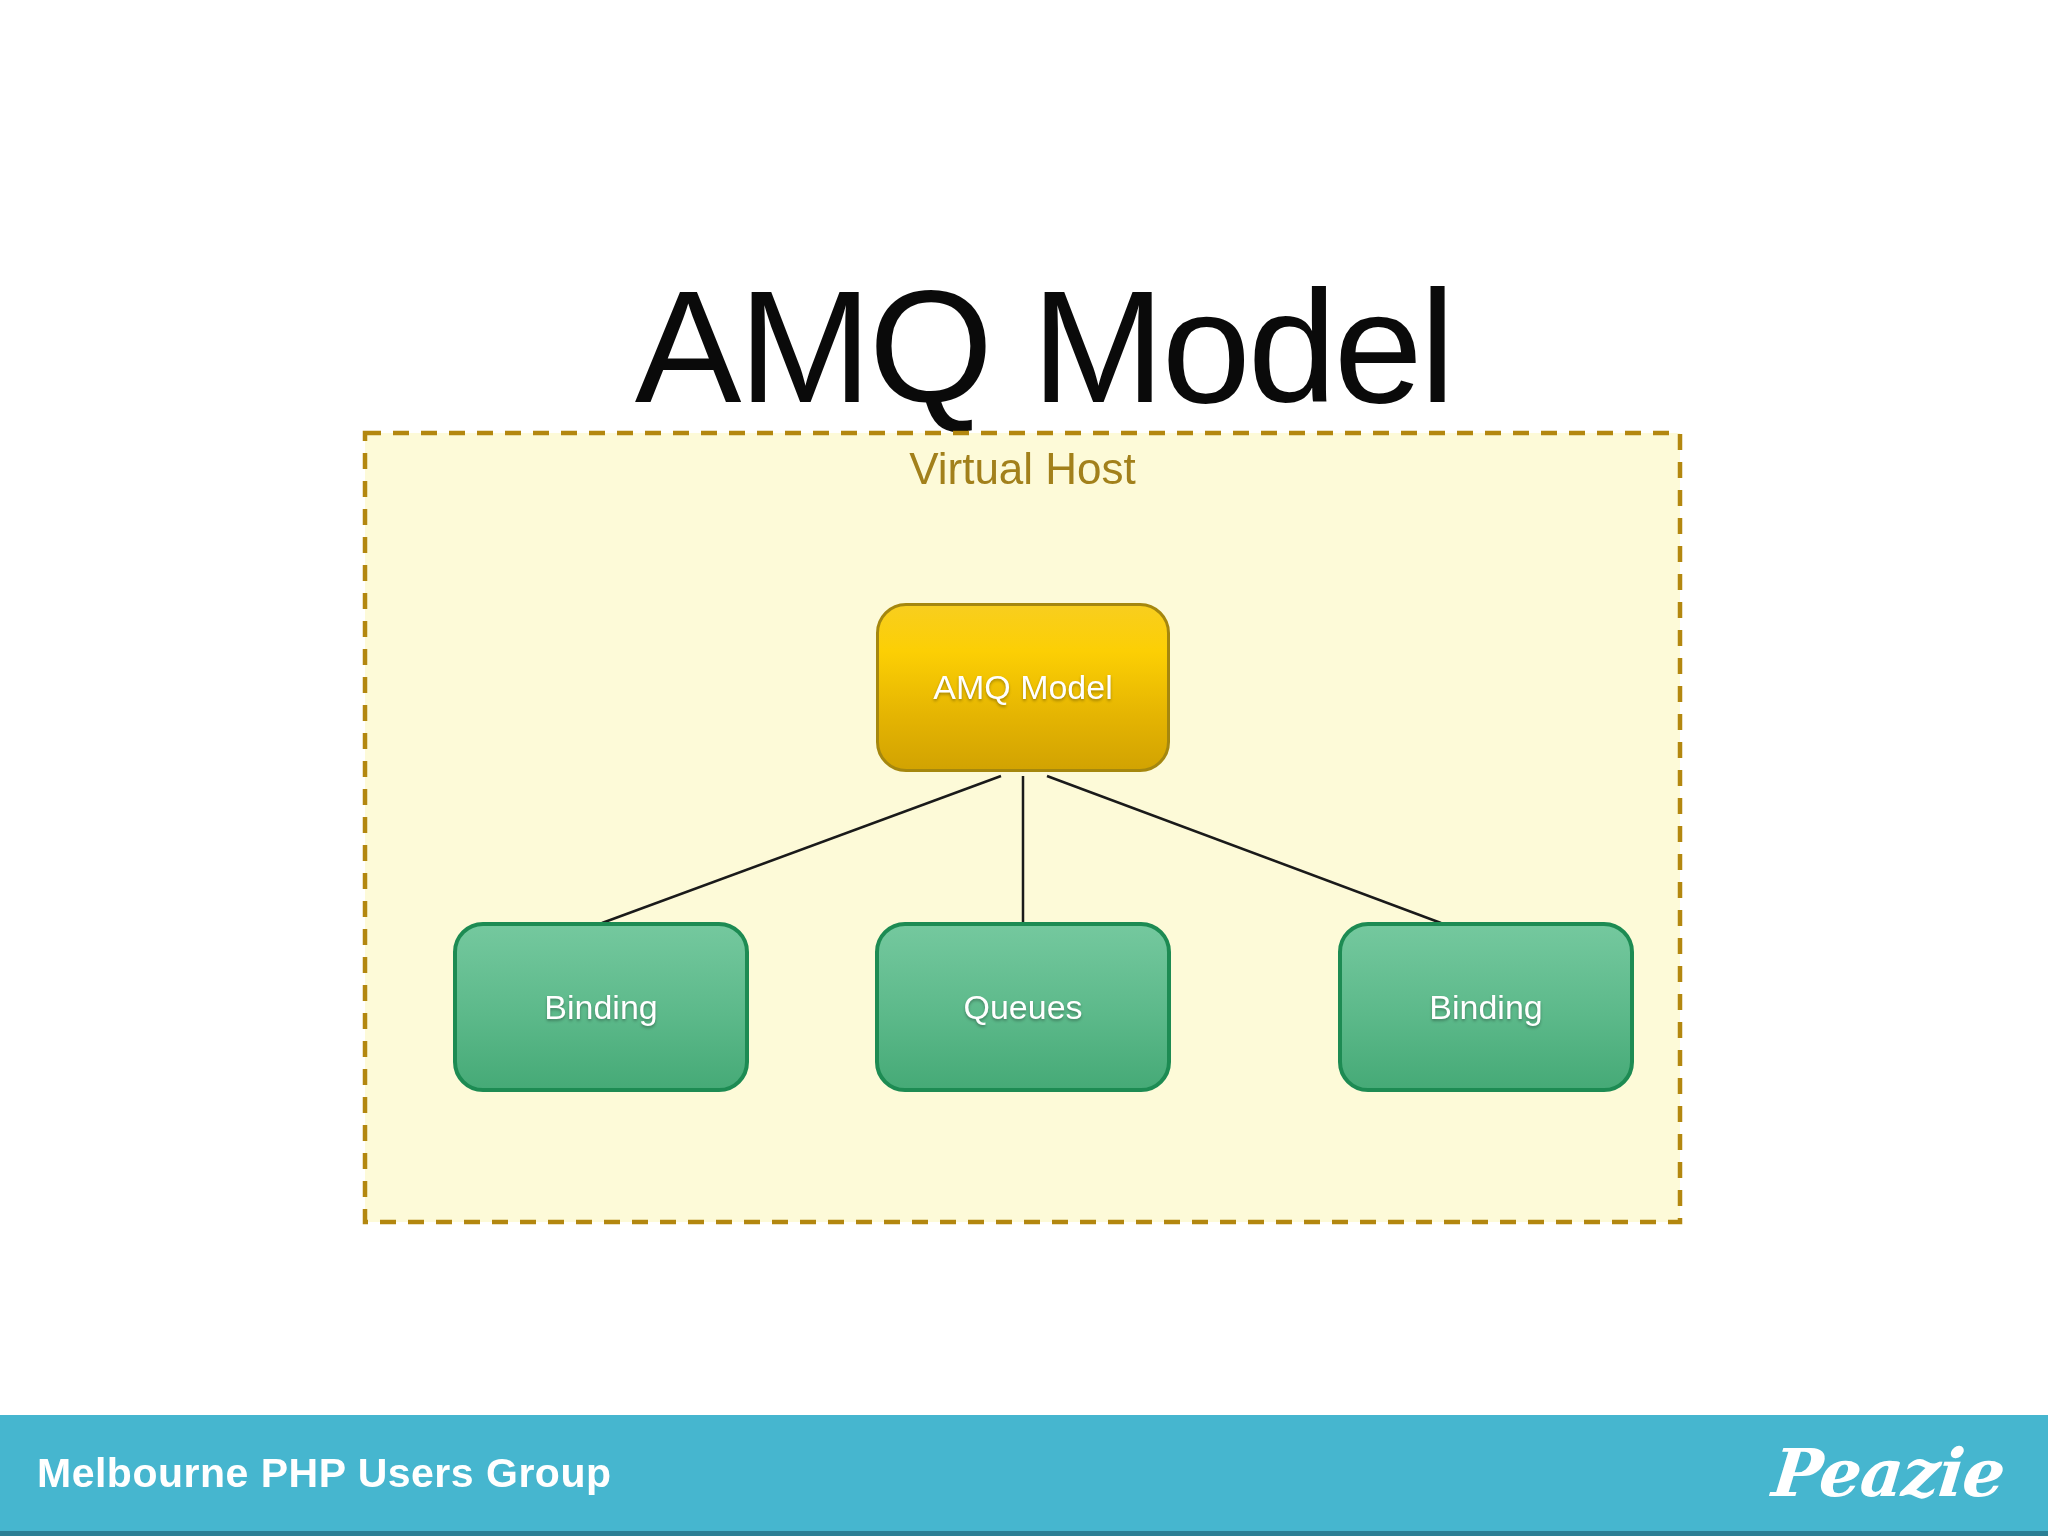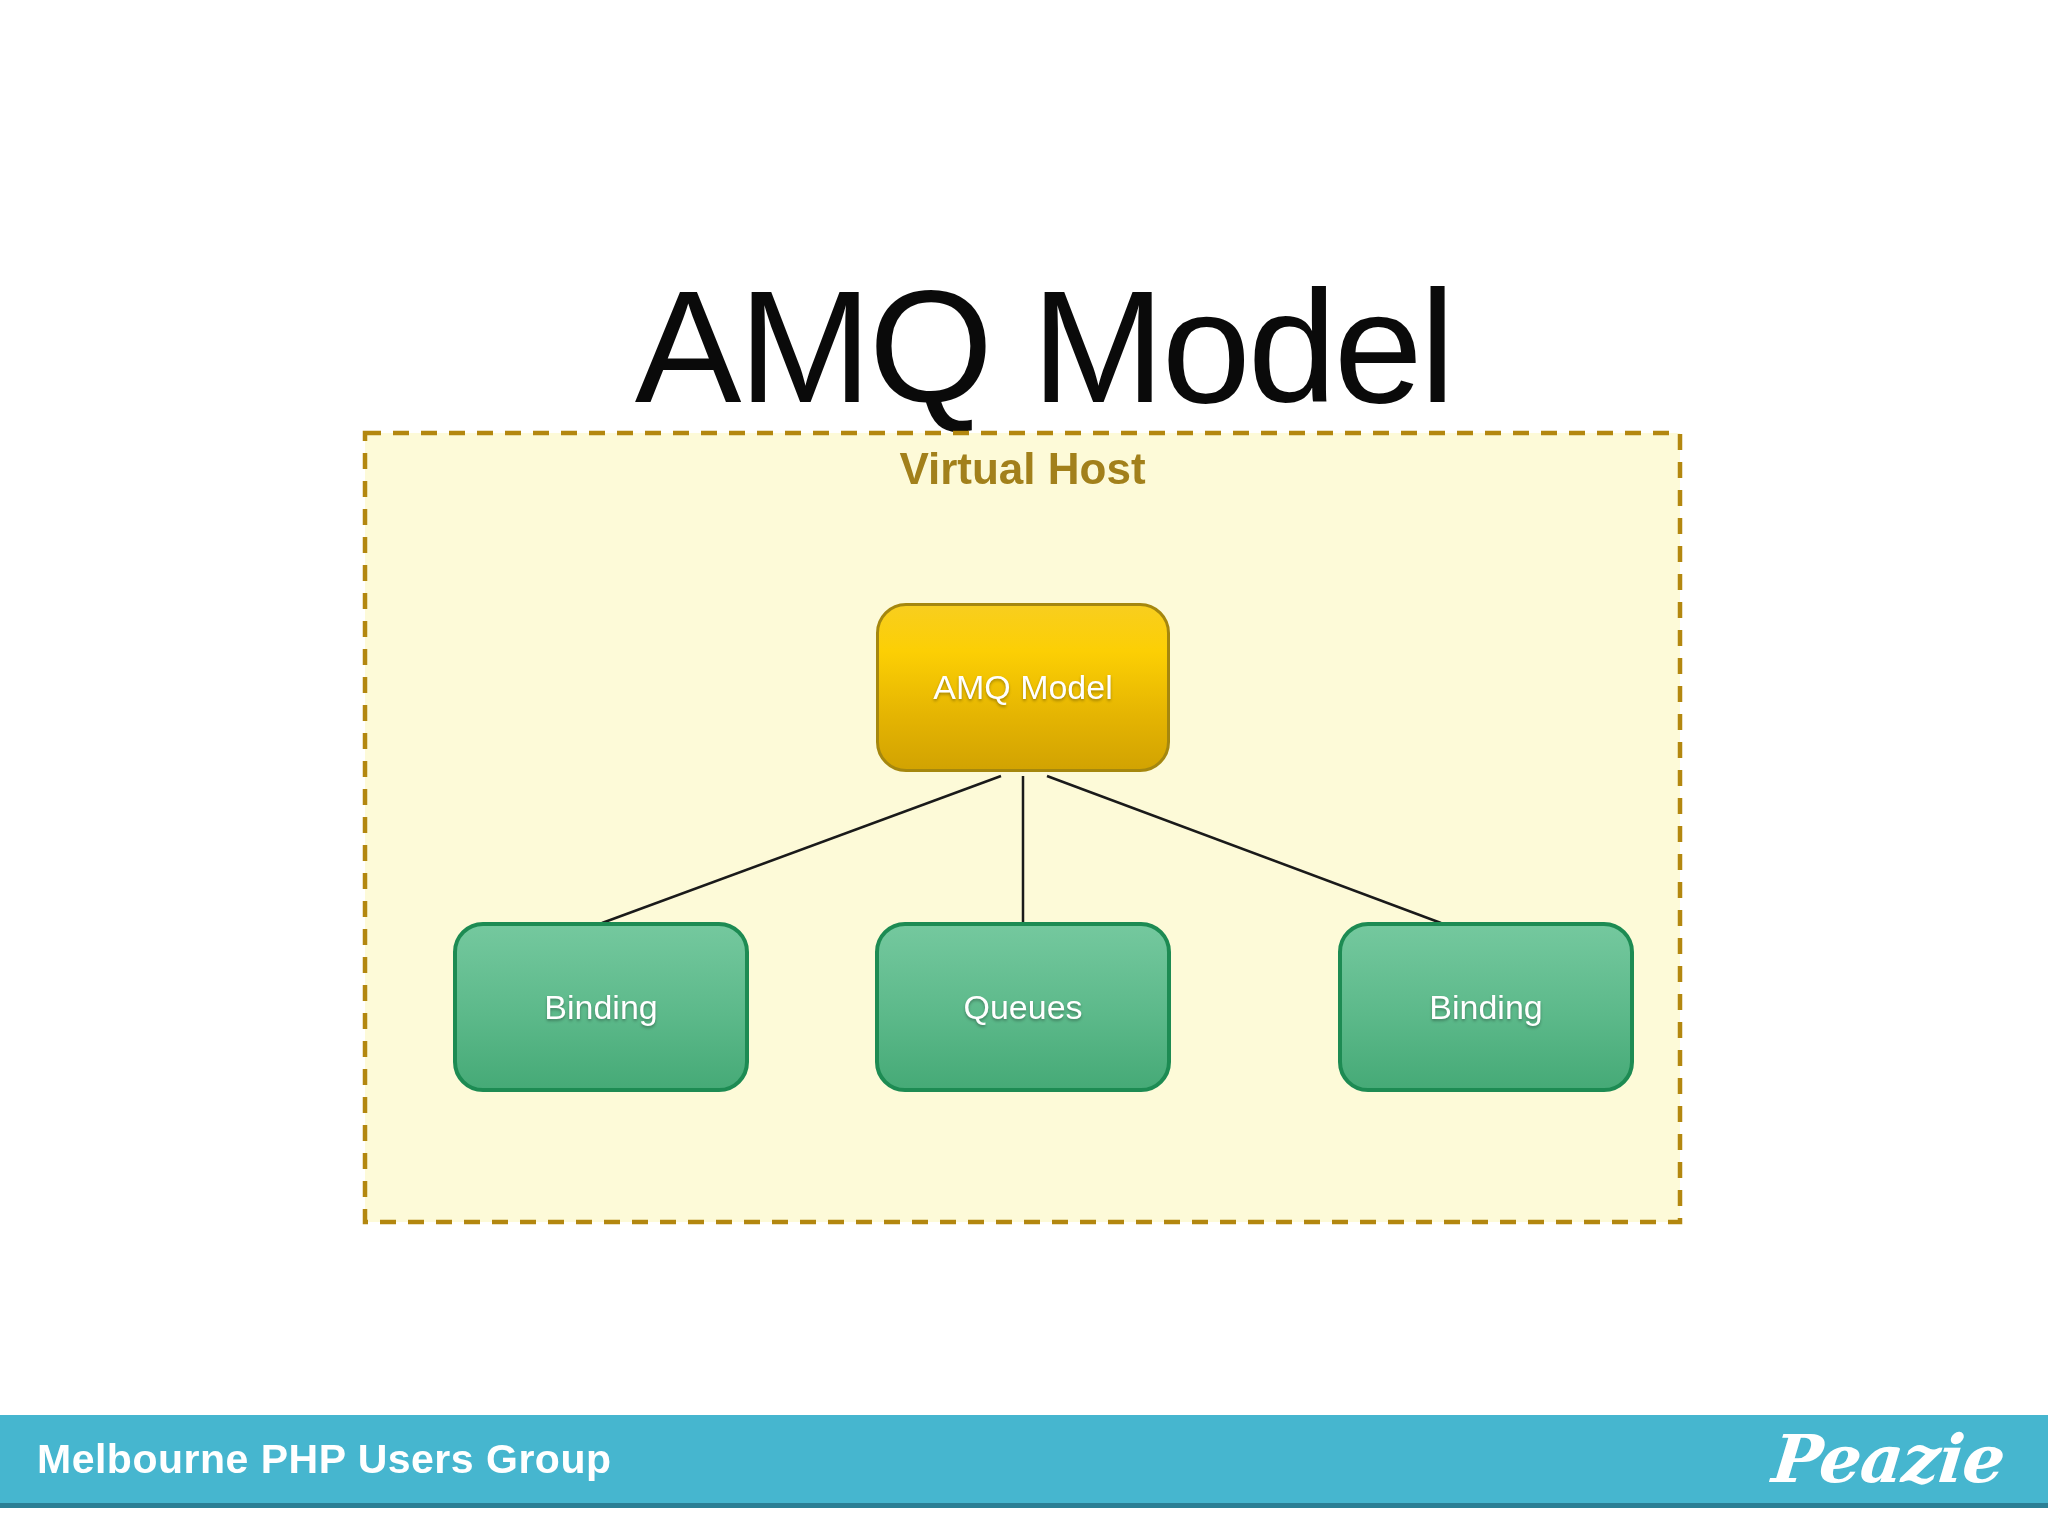--- a/index.html
+++ b/index.html
@@ -37,21 +37,21 @@
     background: #fdfad8;
     z-index: 1;
   }
   .virtual-host-label {
     position: absolute;
     left: 365px;
     top: 444px;
     width: 1315px;
     text-align: center;
     font-size: 44px;
-    font-weight: 700;
+    font-weight: 400;
     color: #a2801b;
     z-index: 3;
   }
 
   
   .overlay-svg {
     position: absolute;
     left: 0;
     top: 0;
     width: 2048px;
@@ -91,21 +91,21 @@
   .node-exchange { left: 453px; }
   .node-queues   { left: 875px; text-align: right; }
   .node-binding  { left: 1294px; margin-left: 44px; }
 
   
   .footer-bar {
     position: absolute;
     left: 0;
     top: 1415px;
     width: 2048px;
-    height: 93px;
+    height: 121px;
     background: #46b6cf;
     border-bottom: 5px solid #2b7f95;
     box-sizing: border-box;
     z-index: 4;
     display: flex;
     align-items: center;
     justify-content: space-between;
   }
   .footer-group {
     margin-left: 37px;

